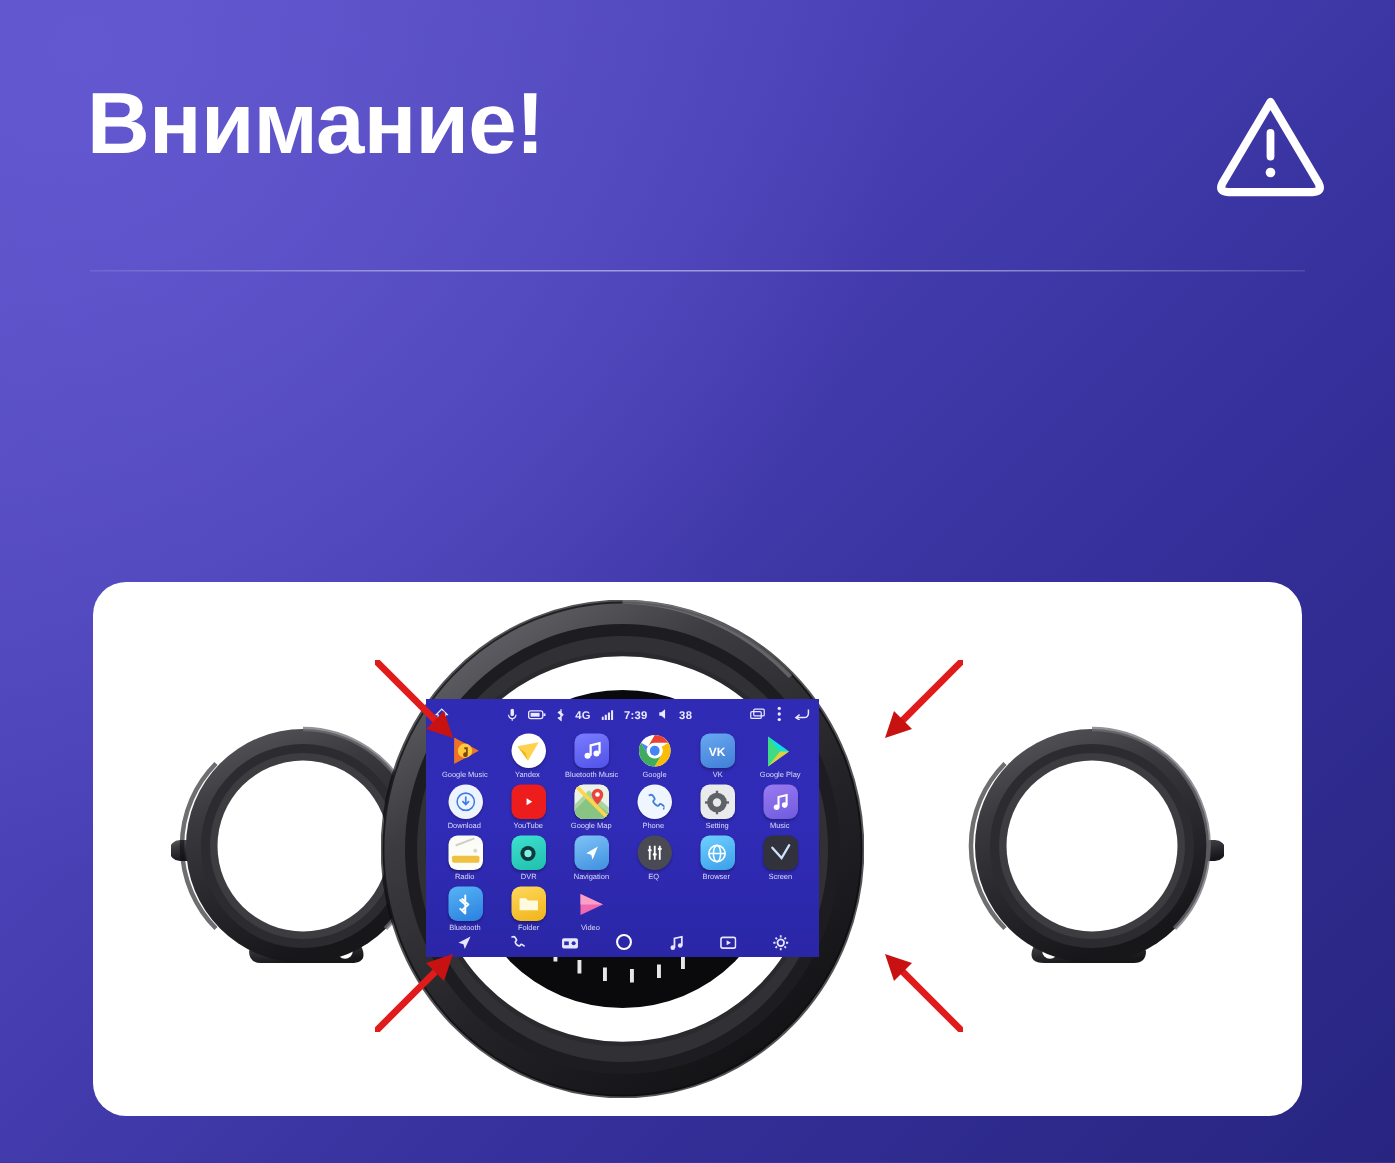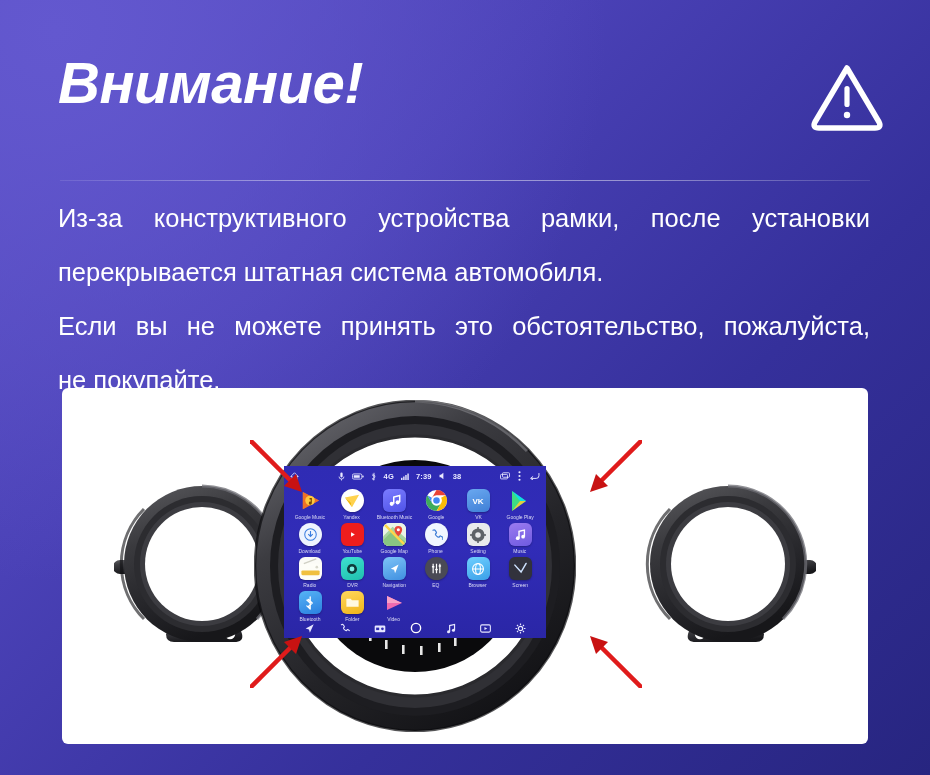--- a/index.html
+++ b/index.html
@@ -16,21 +16,20 @@
     overflow:hidden;
   }
 
   
   .hdr{position:absolute;left:0;top:0;width:930px;height:182px;}
   .title{
     position:absolute;left:58px;top:54px;
     font-size:58px;font-weight:bold;color:#ffffff;
     letter-spacing:-0.5px;line-height:1;
     white-space:nowrap;
-    font-style:italic;
   }
   .warn-icon{position:absolute;right:44px;top:60px;width:78px;height:74px;}
   .divider{
     position:absolute;left:60px;top:180px;width:810px;height:1px;
     background:linear-gradient(to right, rgba(255,255,255,.10), rgba(255,255,255,.46) 30%, rgba(255,255,255,.46) 70%, rgba(255,255,255,.12));
   }
 
   
   .copy{position:absolute;left:58px;top:196px;width:815px;}
   .copy p{
@@ -38,21 +37,21 @@
     font-weight:400;white-space:nowrap;
   }
   .copy p.just{
     white-space:normal;text-align:justify;text-align-last:justify;
     width:812px;
   }
 
   
   .card{
     position:absolute;left:62px;top:388px;width:806px;height:356px;
-    background:#ffffff;border-radius:6px;overflow:hidden;
+    background:#ffffff;border-radius:22px;overflow:hidden;
   }
 
   
   .product{position:absolute;left:0;top:0;width:806px;height:356px;}
 
   
   .pod{position:absolute;top:88px;width:176px;height:176px;}
   .pod.left{left:52px;}
   .pod.right{left:578px;}
 
@@ -108,26 +107,20 @@
 
     <svg class="warn-icon" viewBox="0 0 78 74">
       <path d="M39 8 L71 62 Q74 68 67 68 L11 68 Q4 68 7 62 Z" fill="none" stroke="#ffffff" stroke-width="5.5" stroke-linejoin="round"></path>
       <rect x="36.4" y="26" width="5.2" height="21" rx="2.6" fill="#ffffff"></rect>
       <circle cx="39" cy="55" r="3.2" fill="#ffffff"></circle>
     </svg>
 
     <div class="divider"></div>
   </div>
 
-  <div class="copy">
-    <p class="just">Из-за конструктивного устройства рамки, после установки</p>
-    <p>перекрывается штатная система автомобиля.</p>
-    <p class="just">Если вы не можете принять это обстоятельство, пожалуйста,</p>
-    <p>не покупайте.</p>
-  </div>
 
   <div class="card">
     <div class="product">
 
       <svg class="pod left" viewBox="0 0 176 176">
         <defs>
           <linearGradient id="plg" x1="0" y1="0" x2="0.4" y2="1">
             <stop offset="0%" stop-color="#5d5d61"></stop>
             <stop offset="35%" stop-color="#3a3a3e"></stop>
             <stop offset="70%" stop-color="#26262a"></stop>

